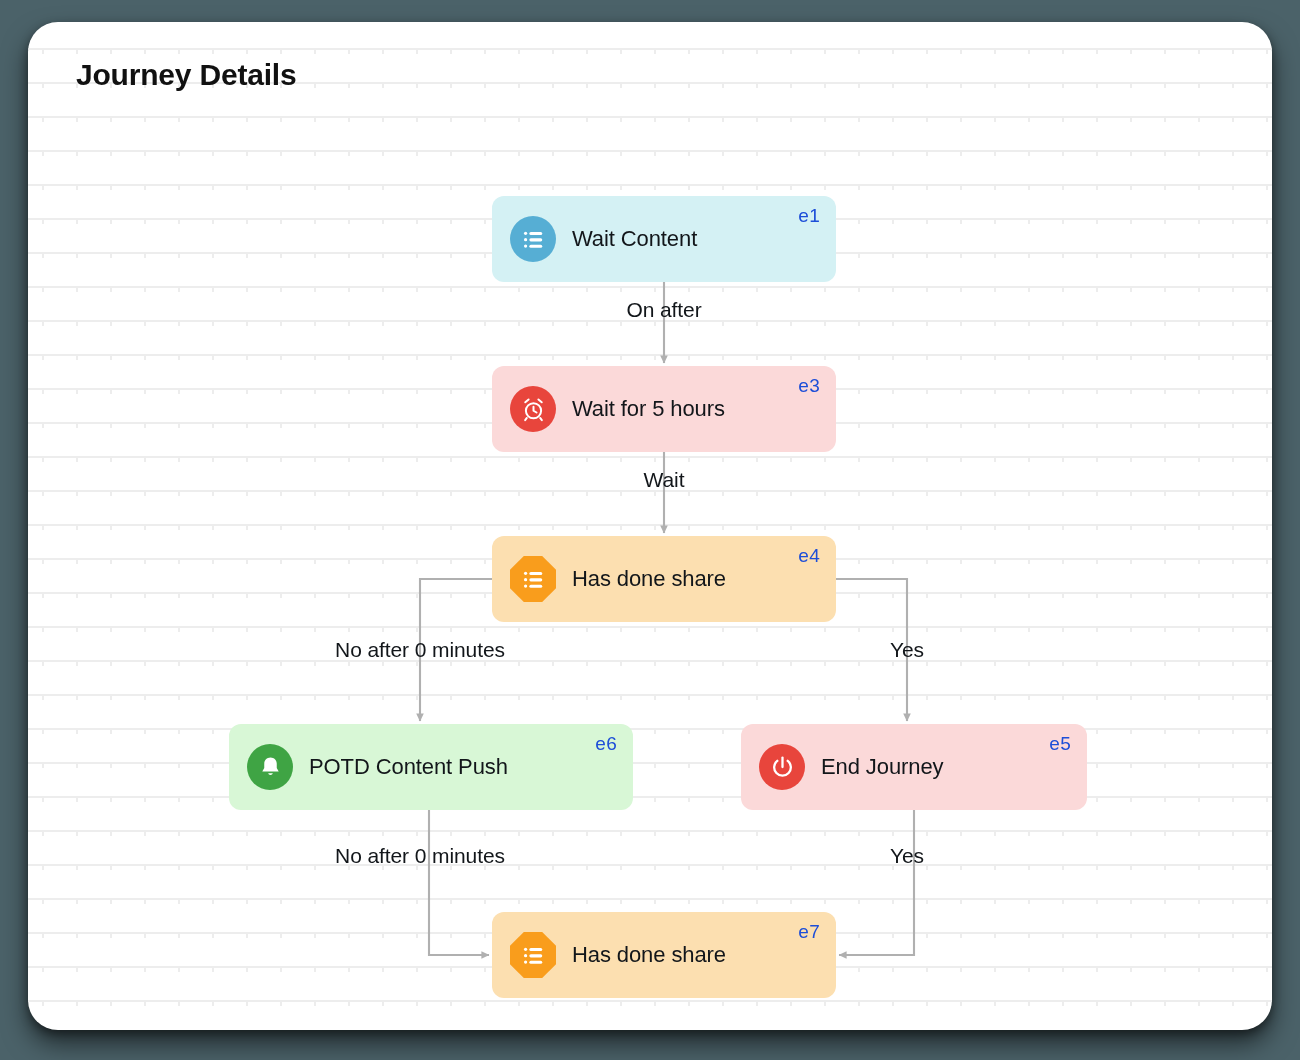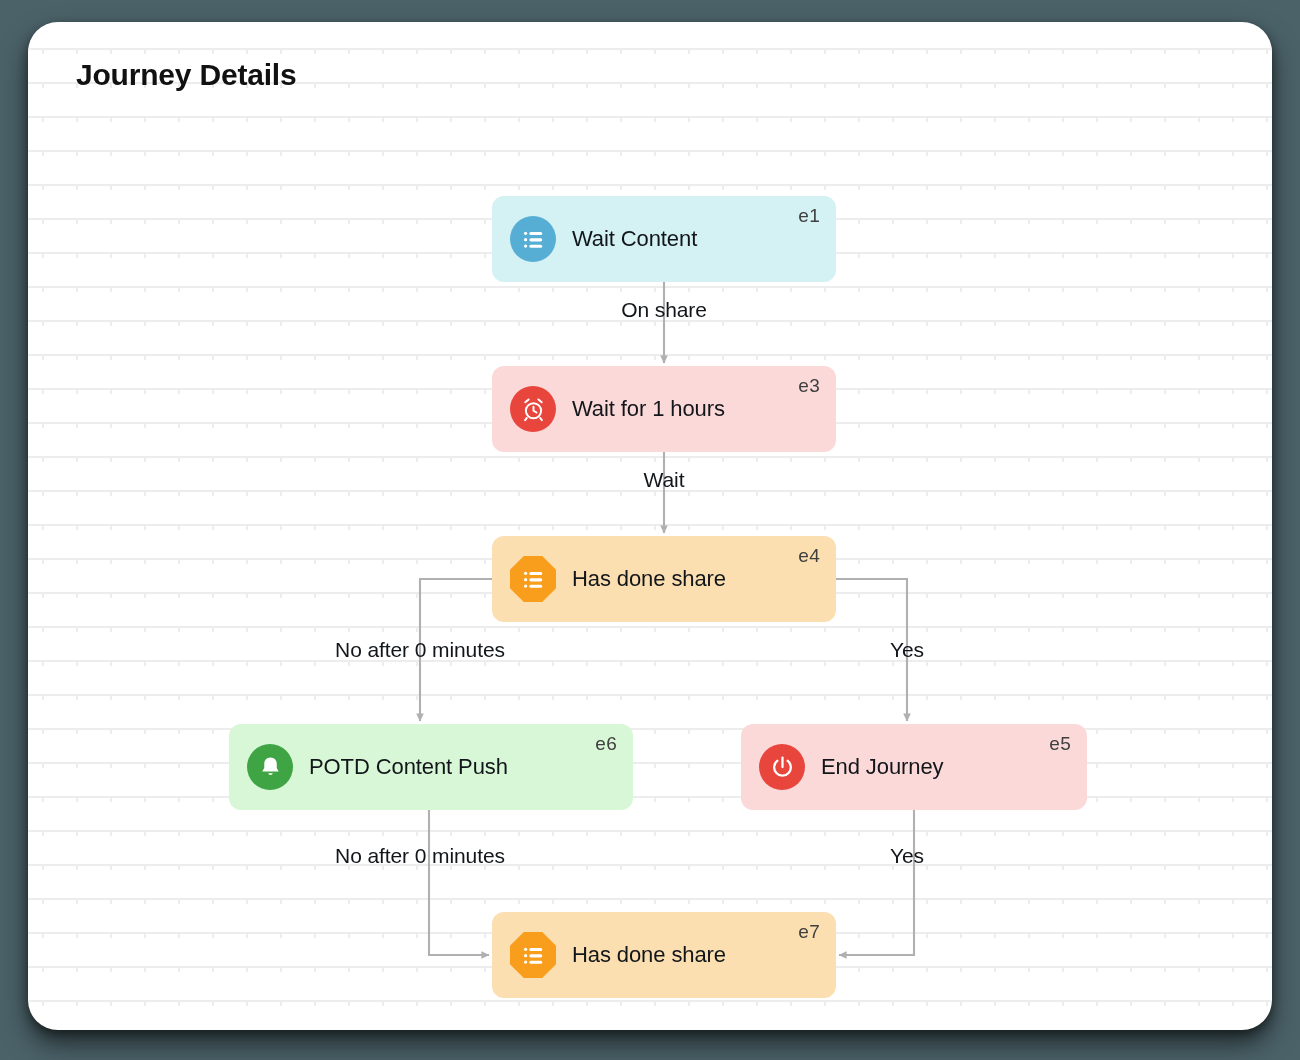--- a/index.html
+++ b/index.html
@@ -111,21 +111,21 @@
     font-size: 22px;
     color: #12161a;
     white-space: nowrap;
     letter-spacing: -0.1px;
   }
   .node .badge {
     position: absolute;
     top: 9px;
     right: 16px;
     font-size: 19px;
-    color: #404040;
+    color: #1d4ed8;
     letter-spacing: 0.3px;
   }
 
   
   .glyph-list { display: block; }
   .glyph-bell { display: block; }
   .glyph-power { display: block; }
 
   
   .edge-label {
@@ -163,21 +163,21 @@
         <path d="M464,557 L392,557 L392,699"></path>
 
         <path d="M808,557 L879,557 L879,699"></path>
 
         <path d="M401,788 L401,933 L461,933"></path>
 
         <path d="M886,788 L886,933 L811,933"></path>
       </g>
     </svg>
 
-    <div class="edge-label" style="left: 636px; top: 288px; transform: translate(-50%, -50%);">On share</div>
+    <div class="edge-label" style="left: 636px; top: 288px; transform: translate(-50%, -50%);">On after</div>
     <div class="edge-label" style="left: 636px; top: 458px; transform: translate(-50%, -50%);">Wait</div>
     <div class="edge-label" style="left: 392px; top: 628px; transform: translate(-50%, -50%);">No after 0 minutes</div>
     <div class="edge-label" style="left: 879px; top: 628px; transform: translate(-50%, -50%);">Yes</div>
     <div class="edge-label" style="left: 392px; top: 834px; transform: translate(-50%, -50%);">No after 0 minutes</div>
     <div class="edge-label" style="left: 879px; top: 834px; transform: translate(-50%, -50%);">Yes</div>
 
     <div class="node" style="left: 464px; top: 174px; width: 344px; height: 86px; background: rgb(212, 241, 244);">
       <span class="ic" style="background: rgb(86, 174, 212);">
           <svg viewBox="0 0 24 24" width="25" height="25" class="glyph-list">
             <circle cx="4.4" cy="6.1" r="1.55" fill="#fff"></circle>
@@ -194,21 +194,21 @@
 
     <div class="node" style="left: 464px; top: 344px; width: 344px; height: 86px; background: rgb(251, 217, 217);">
       <span class="ic" style="background: rgb(232, 69, 60);">
           <svg viewBox="0 0 24 24" width="25" height="25" class="glyph-alarm-clock">
             <circle cx="12" cy="13.2" r="7.3" fill="none" stroke="#fff" stroke-width="1.9"></circle>
             <path d="M12 9.3 L12 13.2 L14.9 14.9" fill="none" stroke="#fff" stroke-width="1.9" stroke-linecap="round" stroke-linejoin="round"></path>
             <path d="M4.1 5.1 L7.3 2.4 M19.9 5.1 L16.7 2.4" fill="none" stroke="#fff" stroke-width="1.9" stroke-linecap="round"></path>
             <path d="M5.6 20.1 L4.0 22.2 M18.4 20.1 L20.0 22.2" fill="none" stroke="#fff" stroke-width="1.9" stroke-linecap="round"></path>
           </svg>
         </span>
-      <span class="lbl">Wait for 1 hours</span>
+      <span class="lbl">Wait for 5 hours</span>
       <span class="badge">e3</span>
     </div>
 
     <div class="node" style="left: 464px; top: 514px; width: 344px; height: 86px; background: rgb(252, 223, 176);">
       <span class="ic octagon" style="background: rgb(249, 157, 28);">
           <svg viewBox="0 0 24 24" width="25" height="25" class="glyph-list">
             <circle cx="4.4" cy="6.1" r="1.55" fill="#fff"></circle>
             <rect x="8" y="4.8" width="12.4" height="2.9" rx="1.45" fill="#fff"></rect>
             <circle cx="4.4" cy="12.200000000000001" r="1.55" fill="#fff"></circle>
             <rect x="8" y="10.9" width="12.4" height="2.9" rx="1.45" fill="#fff"></rect>

